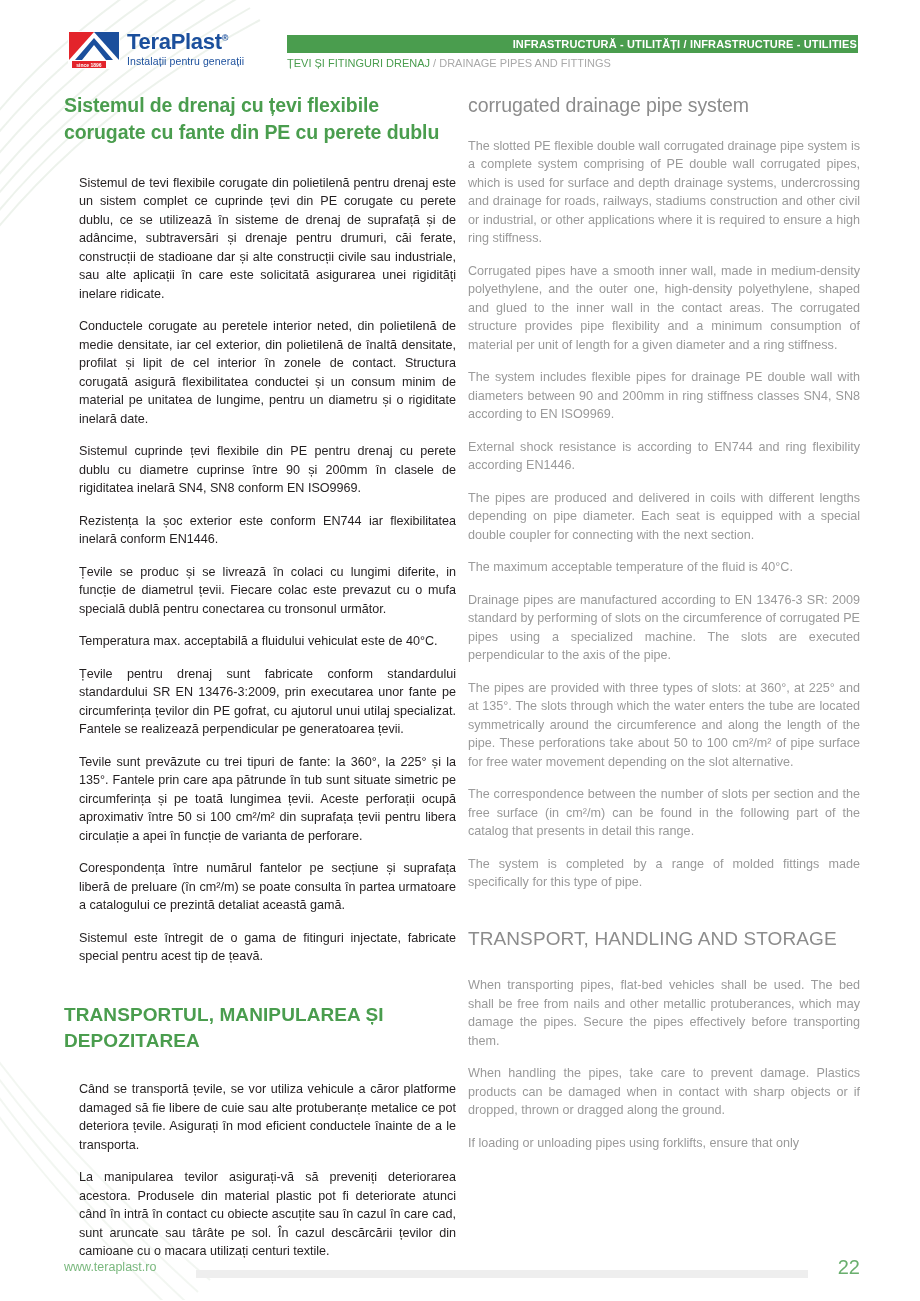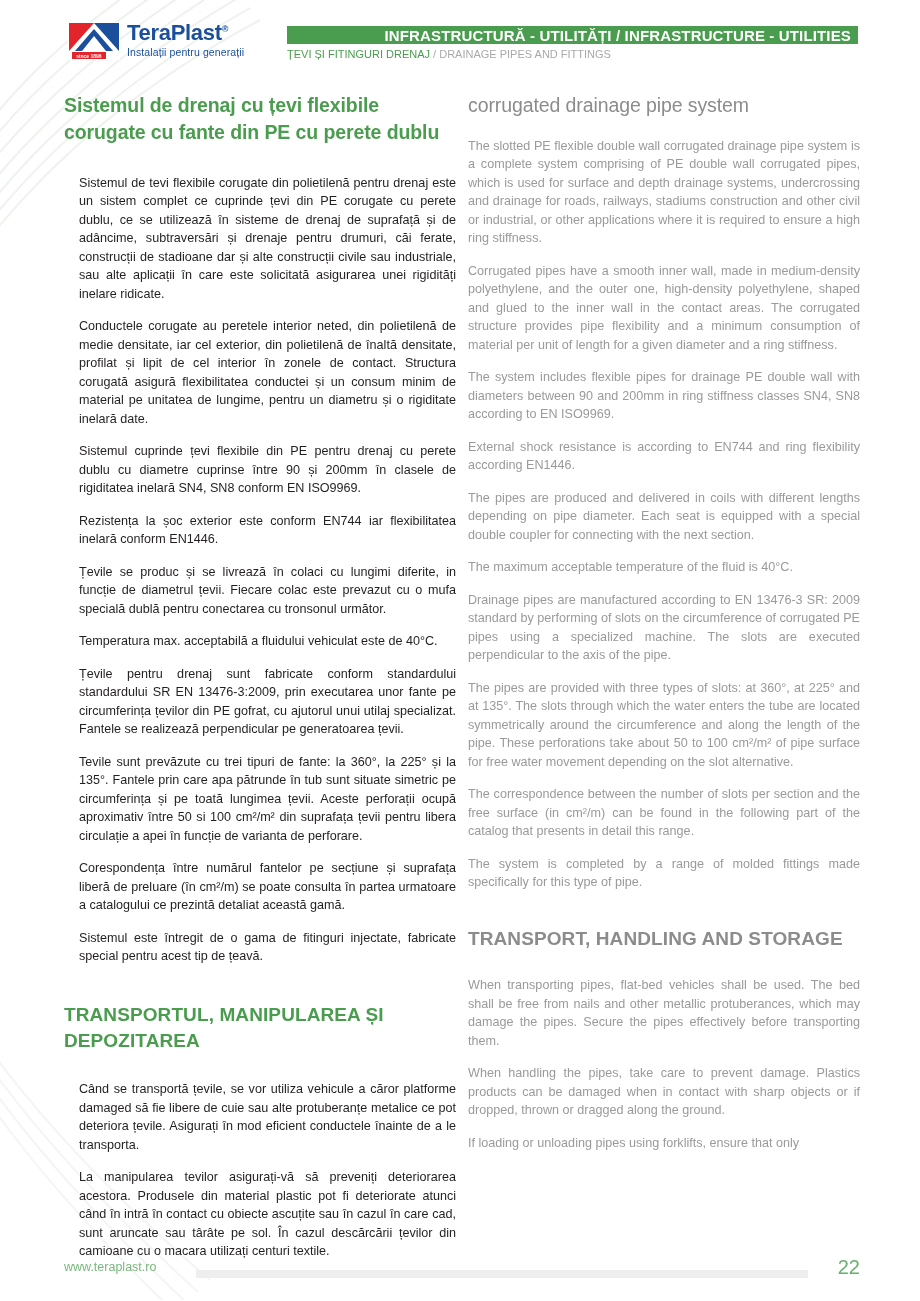--- a/index.html
+++ b/index.html
@@ -22,21 +22,21 @@
     position: absolute;
     pointer-events: none;
     z-index: 0;
   }
   .deco-tl { left: -40px; top: -10px; width: 420px; height: 300px; opacity: .55; }
   .deco-bl { left: -60px; top: 980px; width: 360px; height: 320px; opacity: .45; }
 
   
   .header {
     position: absolute;
-    left: 0; top: 0;
+    left: 0; top: 9px;
     width: 904px;
     height: 78px;
     z-index: 2;
   }
   .logo-wrap {
     position: absolute;
     left: 68px;
     top: 22px;
     display: flex;
     align-items: flex-start;
@@ -70,24 +70,24 @@
     top: 26px;
     width: 571px;
     height: 18px;
     background: #4a9d4e;
     display: flex;
     align-items: center;
     justify-content: flex-end;
   }
   .hdr-bar-text {
     color: #ffffff;
-    font-size: 15px;
+    font-size: 11px;
     font-weight: bold;
     letter-spacing: .15px;
-    padding-right: 7px;
+    padding-right: 1px;
     white-space: nowrap;
     text-align: center;
   }
   .hdr-sub {
     position: absolute;
     left: 287px;
     top: 48px;
     width: 564px;
     font-size: 11px;
     white-space: nowrap;
@@ -126,21 +126,21 @@
     font-size: 19px;
     line-height: 1.38;
     font-weight: bold;
     color: #4a9d4e;
     letter-spacing: .1px;
   }
   h2.sect-en {
     margin: 34px 0 24px 0;
     font-size: 19px;
     line-height: 1.38;
-    font-weight: bold;
+    font-weight: normal;
     color: #8c8c8c;
     letter-spacing: .1px;
   }
   p.body-ro {
     margin: 0 0 14px 15px;
     font-size: 12.6px;
     line-height: 1.47;
     color: #231f20;
     text-align: justify;
   }

